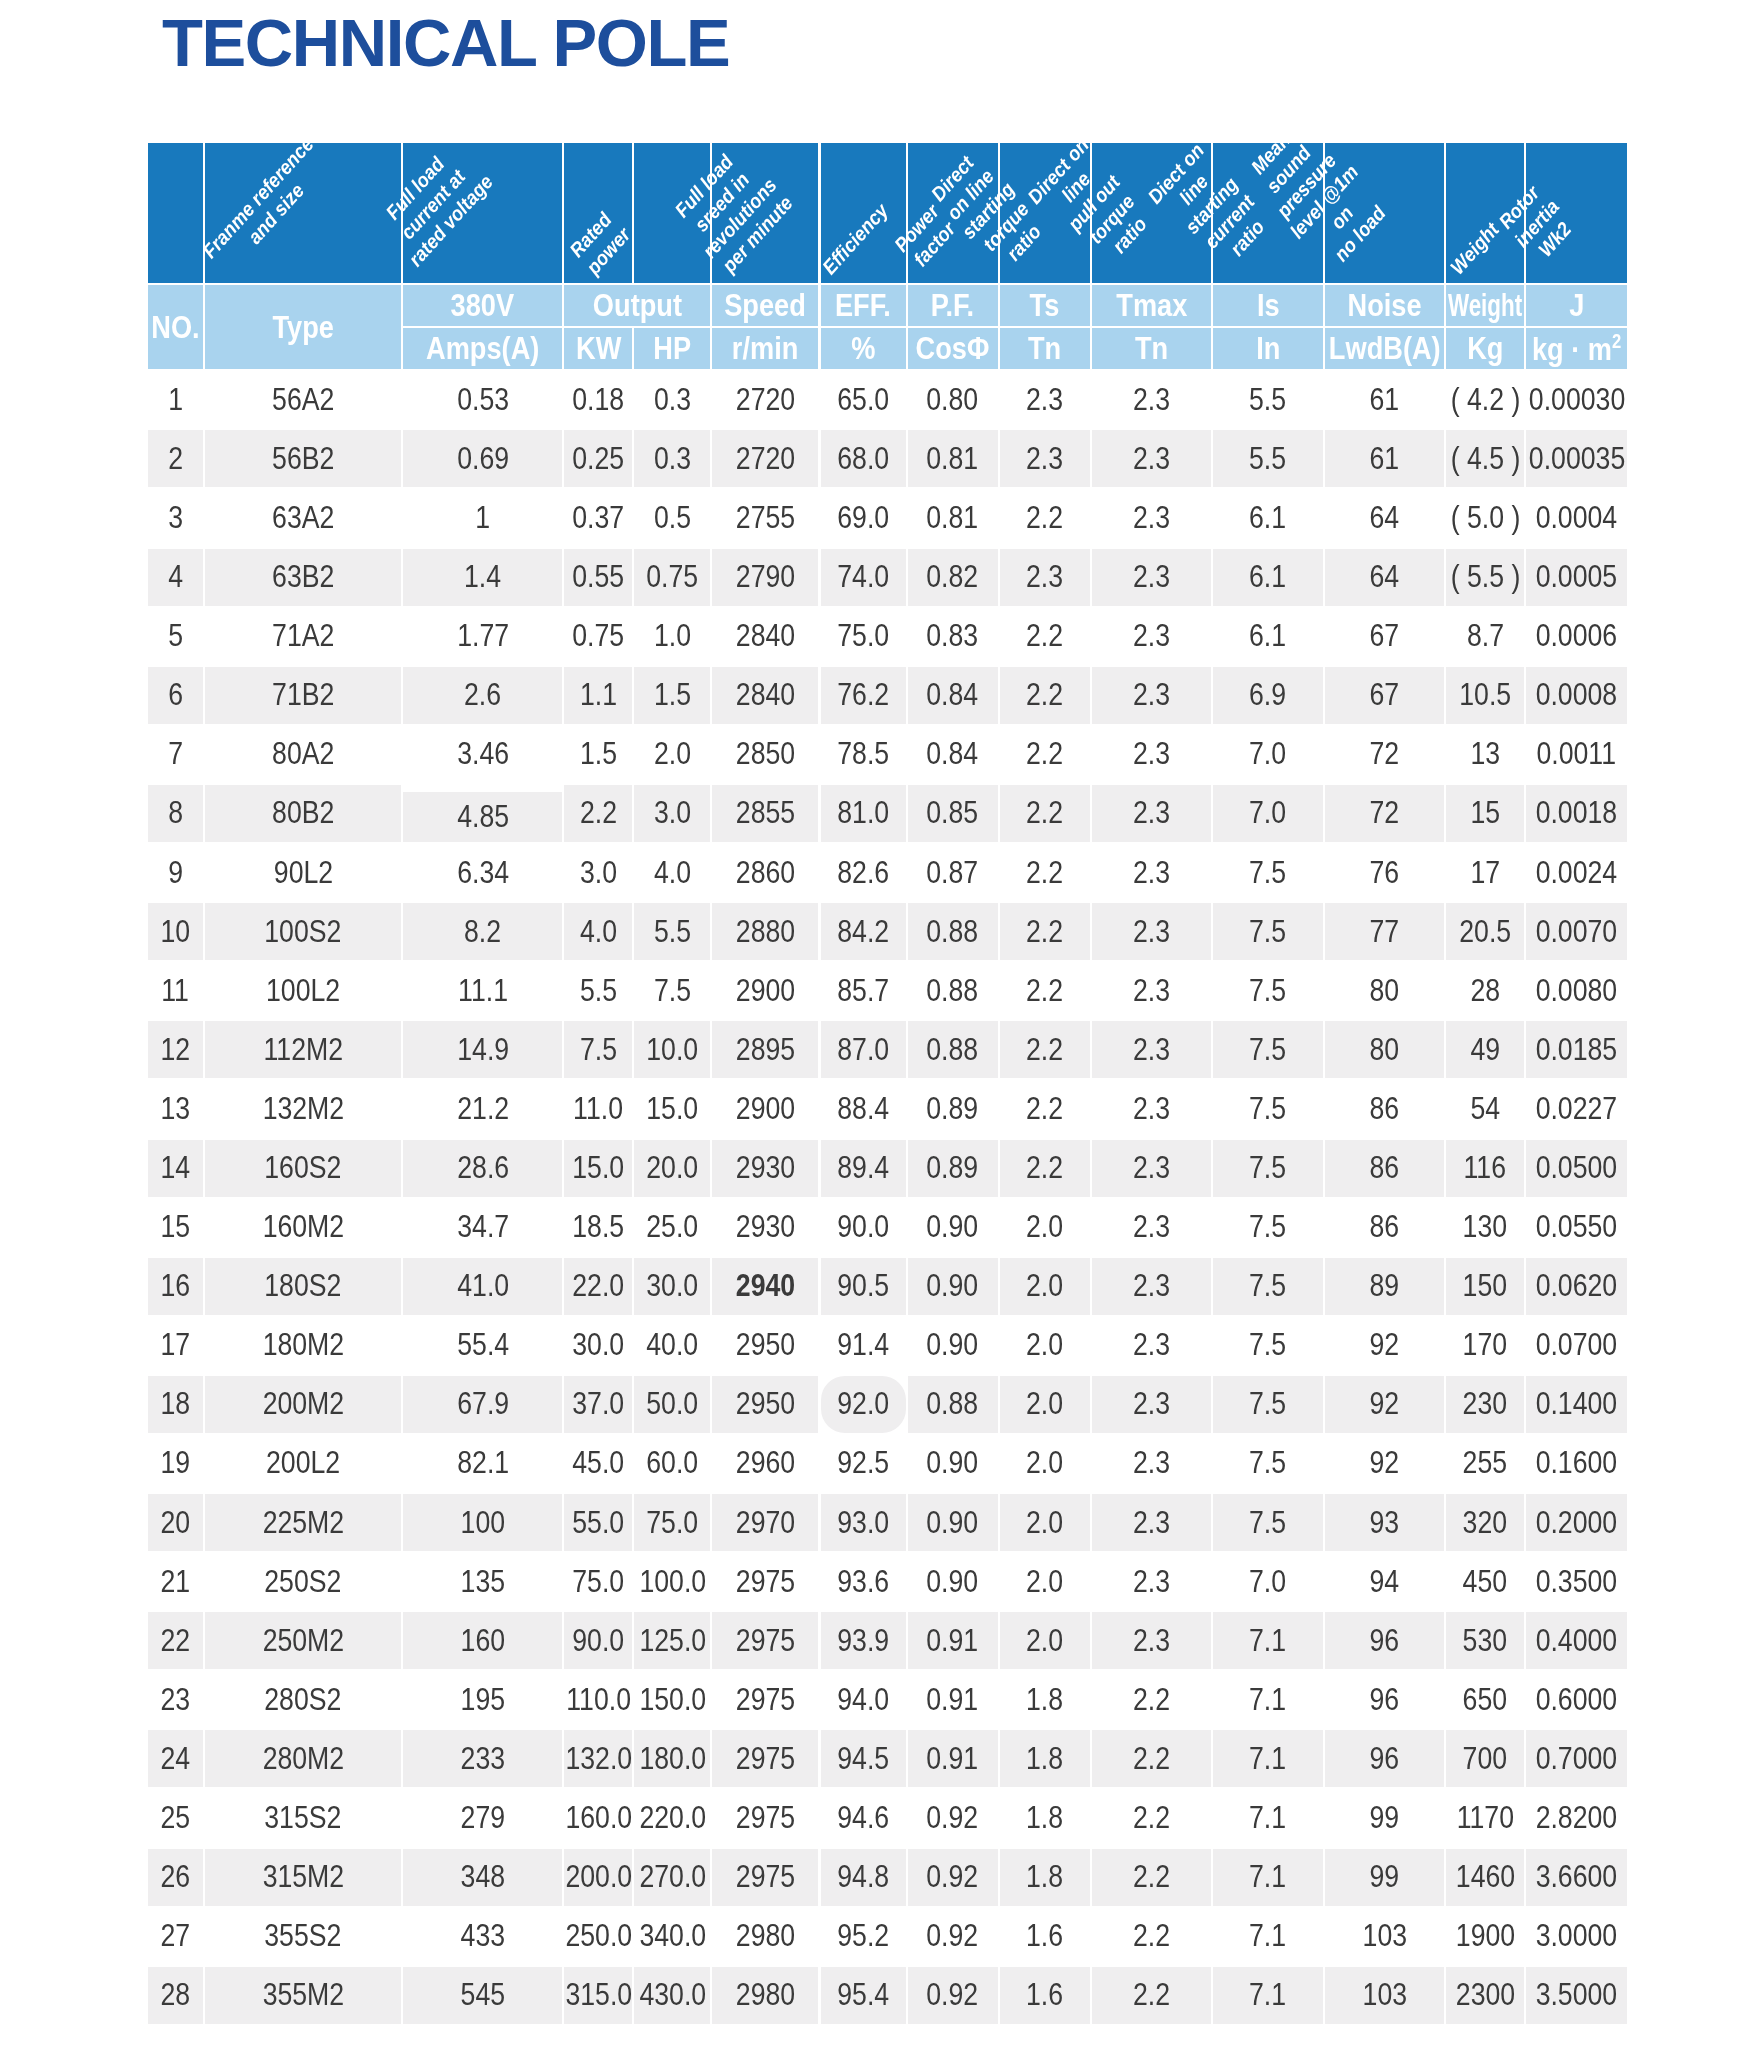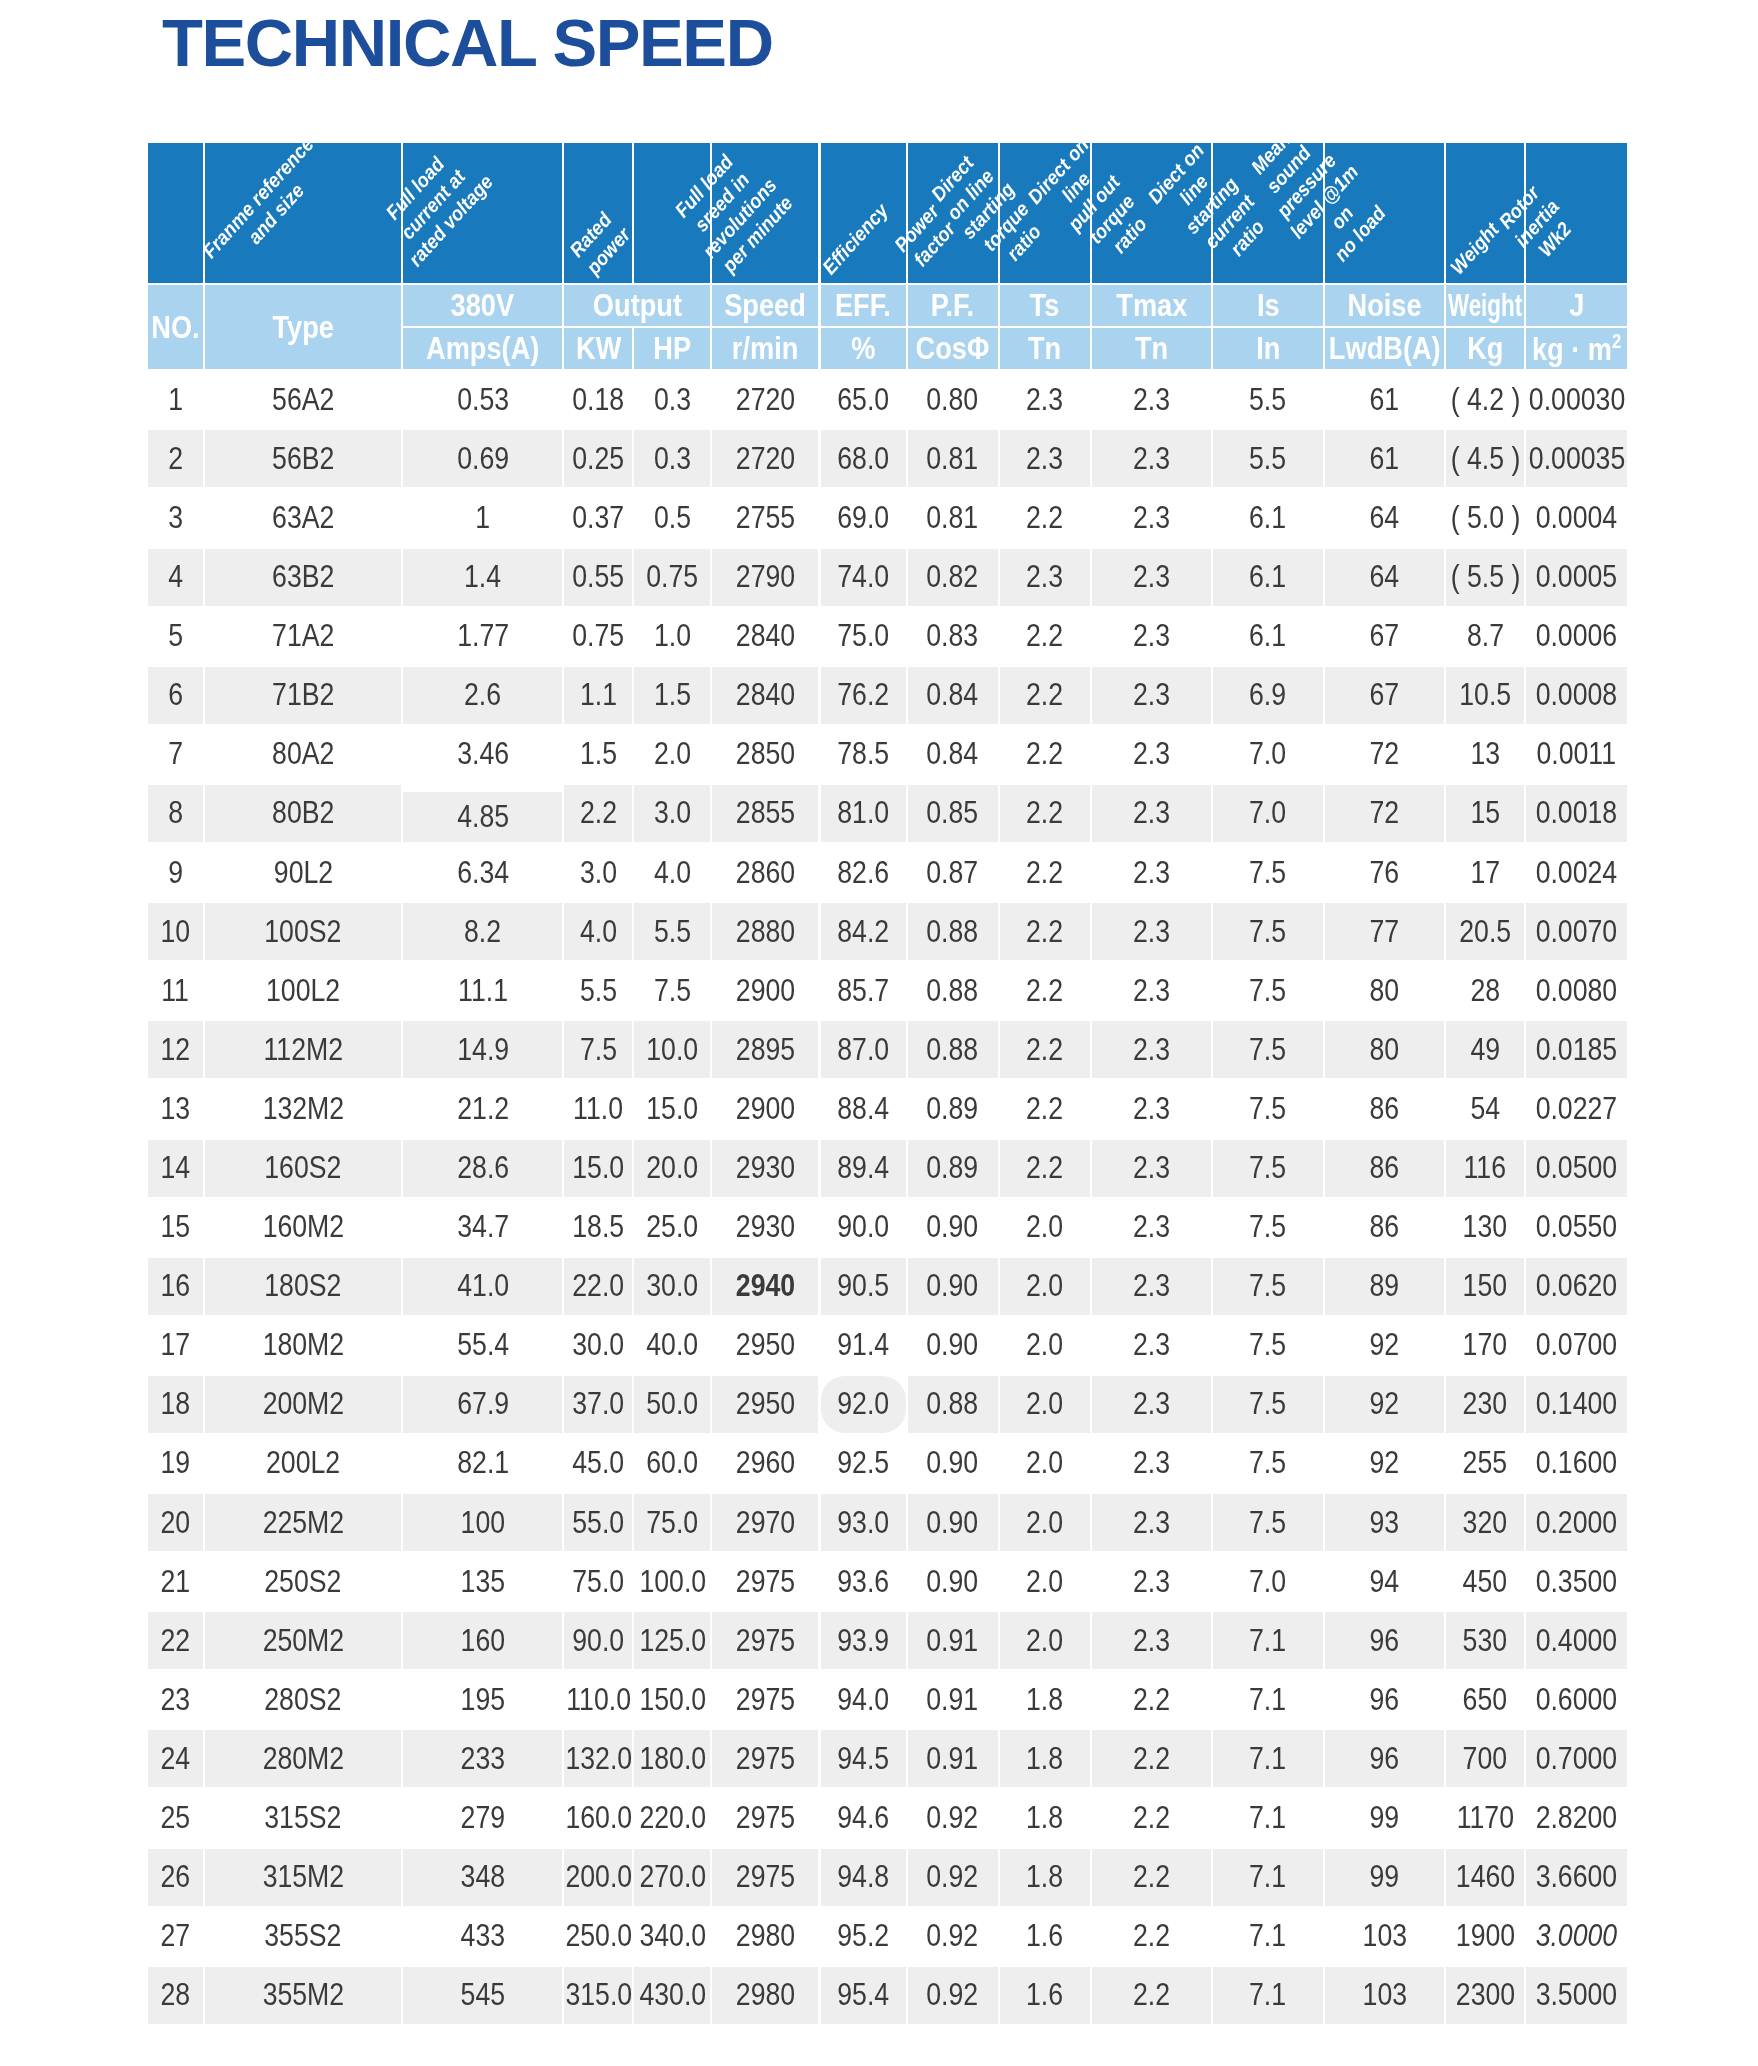--- a/index.html
+++ b/index.html
@@ -49,21 +49,21 @@
     background:#ffffff;display:flex;align-items:center;justify-content:center;
     color:#3a3a3a;font-size:31px;
   }
   .bd span{display:inline-block;transform:scaleX(0.86);transform-origin:center;white-space:pre;}
   .bd.even{background:#efeeef;}
 </style>
 </head>
 <body>
 
 <div class="page">
-  <h1 class="title">TECHNICAL SPEED</h1>
+  <h1 class="title">TECHNICAL POLE</h1>
 
   <div class="grid" id="grid">
 
     <div class="hd r1 c1"></div>
     <div class="hd r1 c2">
       <span class="diag dl-type">Franme reference
 and size</span>
     </div>
     <div class="hd r1 c3">
       <span class="diag dl-amps">Full load current at
@@ -1338,21 +1338,21 @@
       </div>
   <div class="bd c11" style="grid-row: 30;">
         <span>7.1</span>
       </div>
   <div class="bd c12" style="grid-row: 30;">
         <span>103</span>
       </div>
   <div class="bd c13" style="grid-row: 30;">
         <span>1900</span>
       </div>
-  <div class="bd c14" style="grid-row: 30; font-style: italic;">
+  <div class="bd c14" style="grid-row: 30;">
         <span>3.0000</span>
       </div>
 
   <div class="bd c1 even" style="grid-row: 31;">
         <span>28</span>
       </div>
   <div class="bd c2 even" style="grid-row: 31;">
         <span>355M2</span>
       </div>
   <div class="bd c3 even" style="grid-row: 31;">

